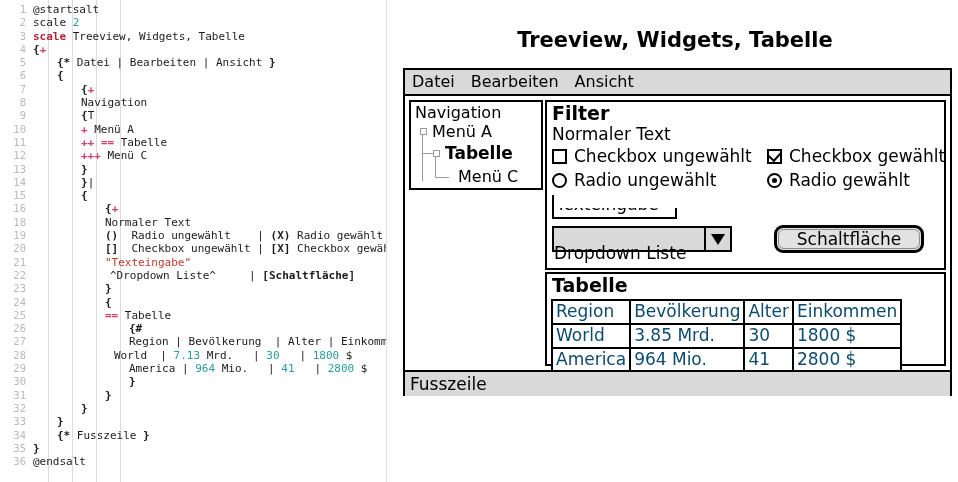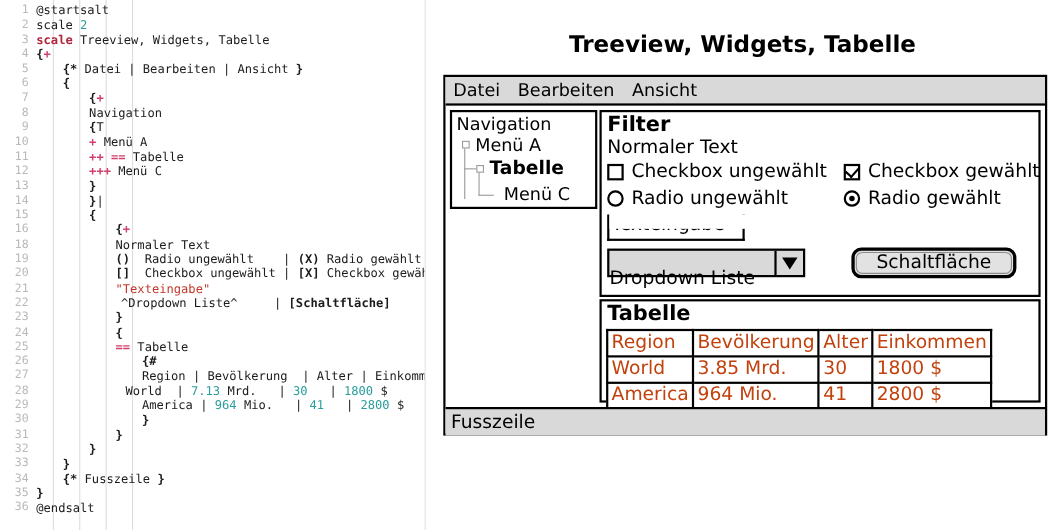--- a/index.html
+++ b/index.html
@@ -142,21 +142,21 @@
 
   .table-panel{
     position:absolute;left:140px;top:176px;width:401px;height:94px;
     border:2px solid #000;box-sizing:border-box;background:#fff;
   }
   table.tbl{
     border-collapse:collapse;margin:2px 0 0 4px;background:#fff;
   }
   table.tbl td{
     border:2px solid #000;font-size:17px;padding:0 3px;height:22px;
-    color:#c2410c;white-space:nowrap;line-height:1;
+    color:#0c4a6e;white-space:nowrap;line-height:1;
   }
 
   .footer{
     position:relative;height:26px;background:#d9d9d9;border-top:2px solid #000;
     box-sizing:border-box;display:flex;align-items:center;padding-left:5px;
   }
   .footer-label{font-size:17px;color:#000;line-height:1;}
 </style>
 </head>
 <body>

